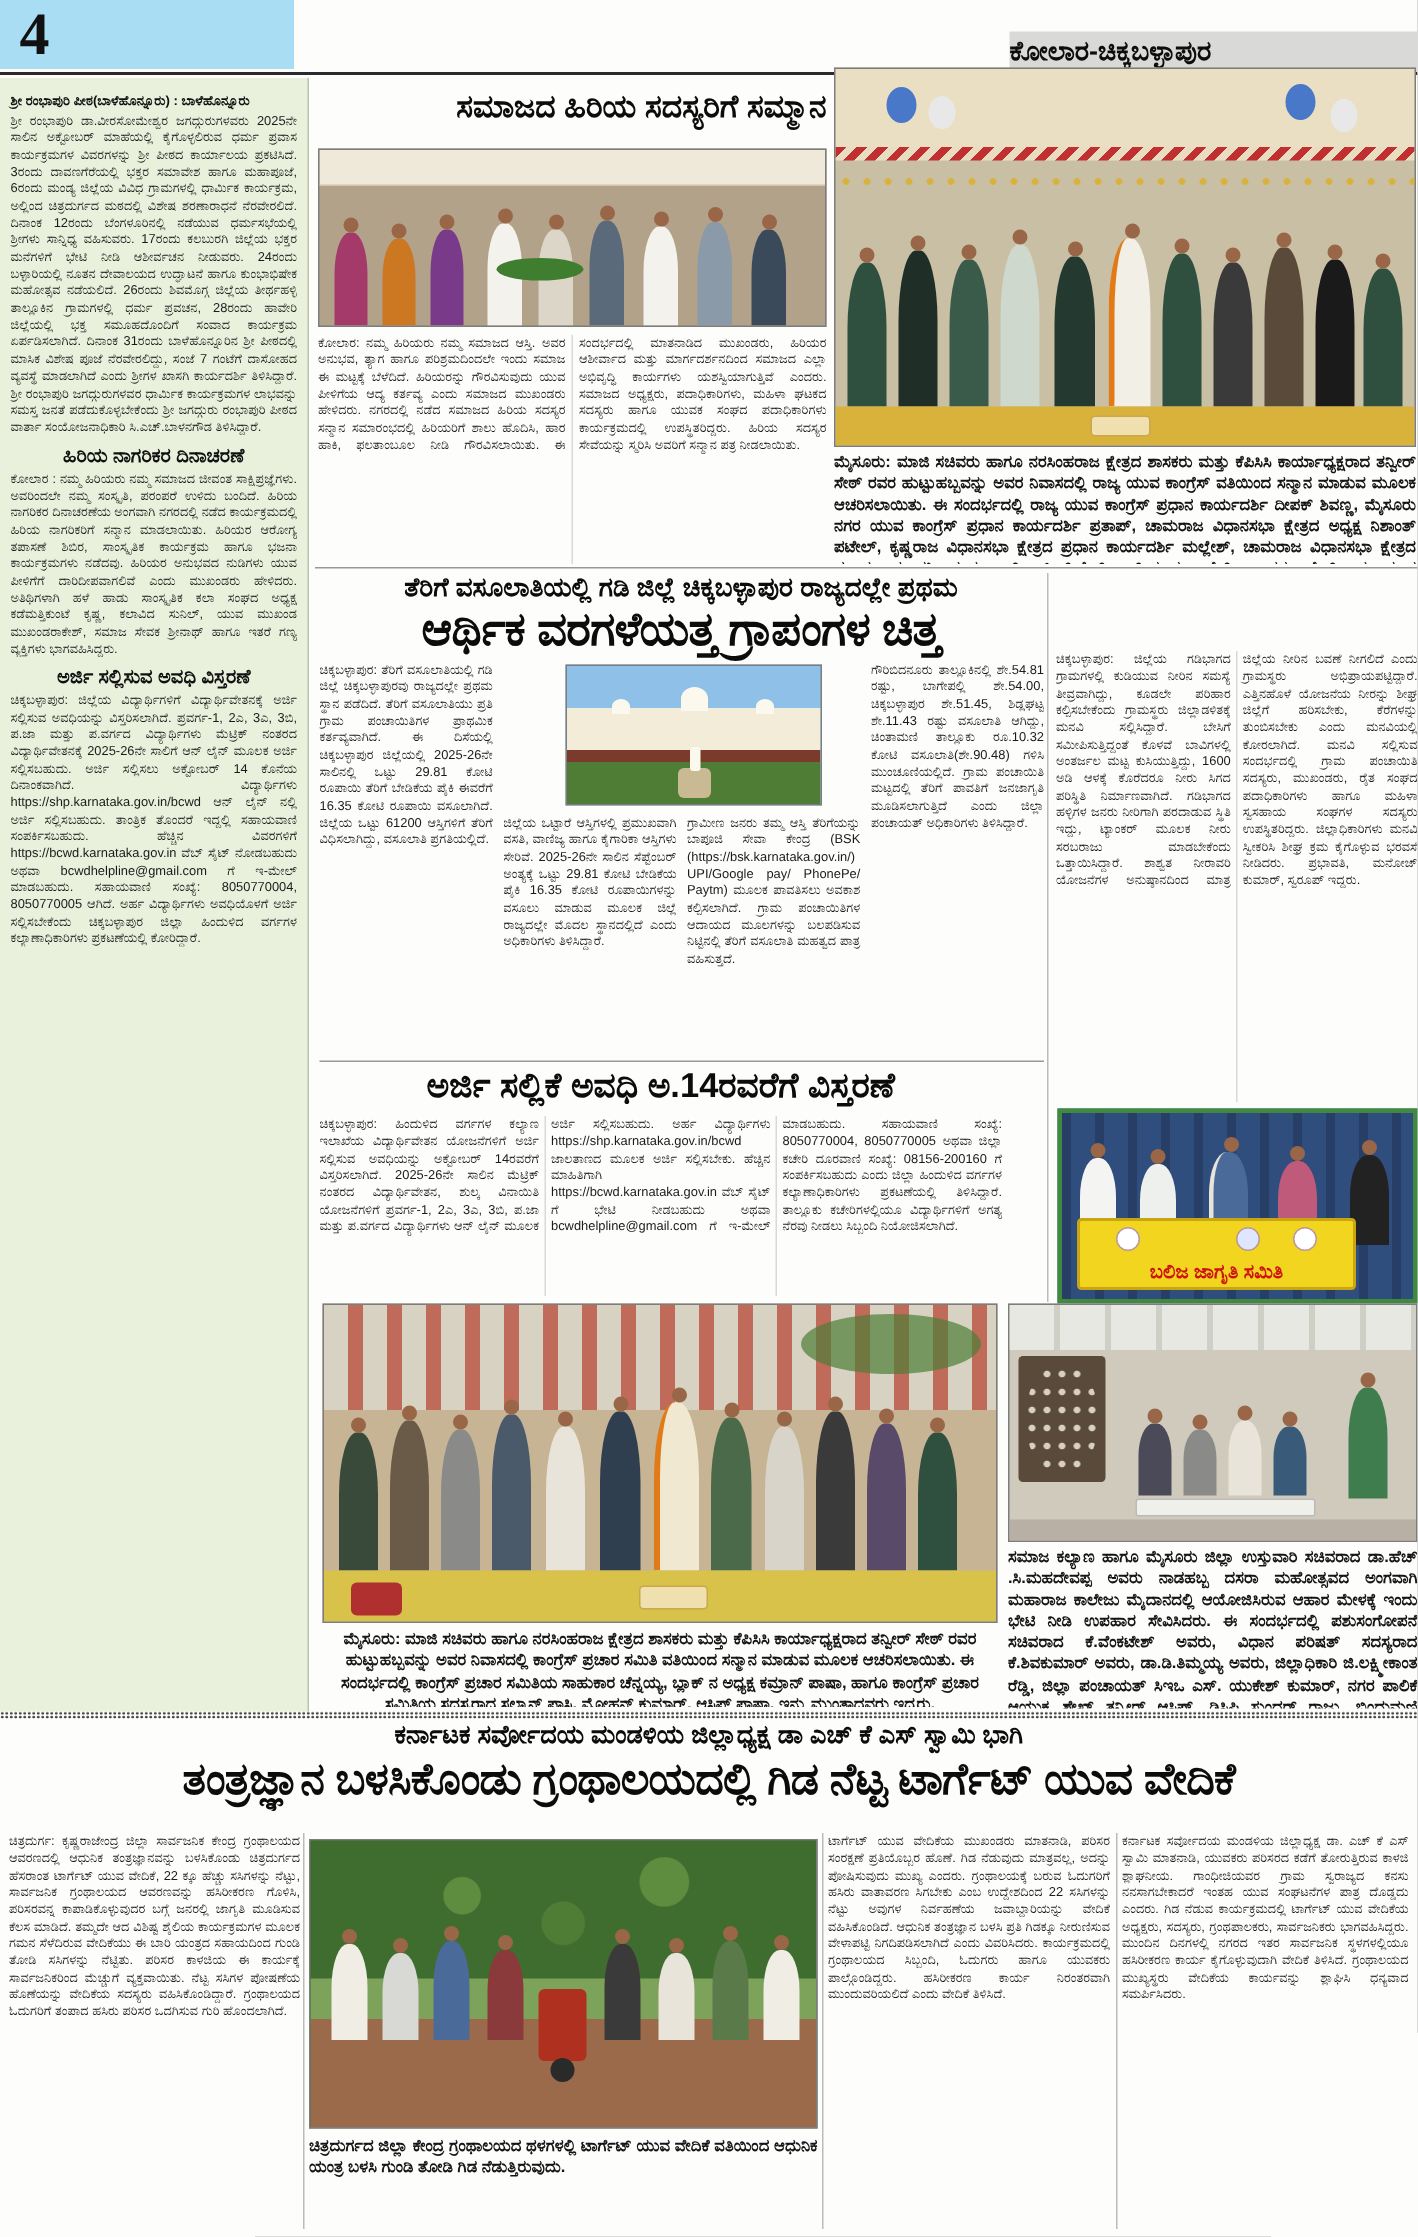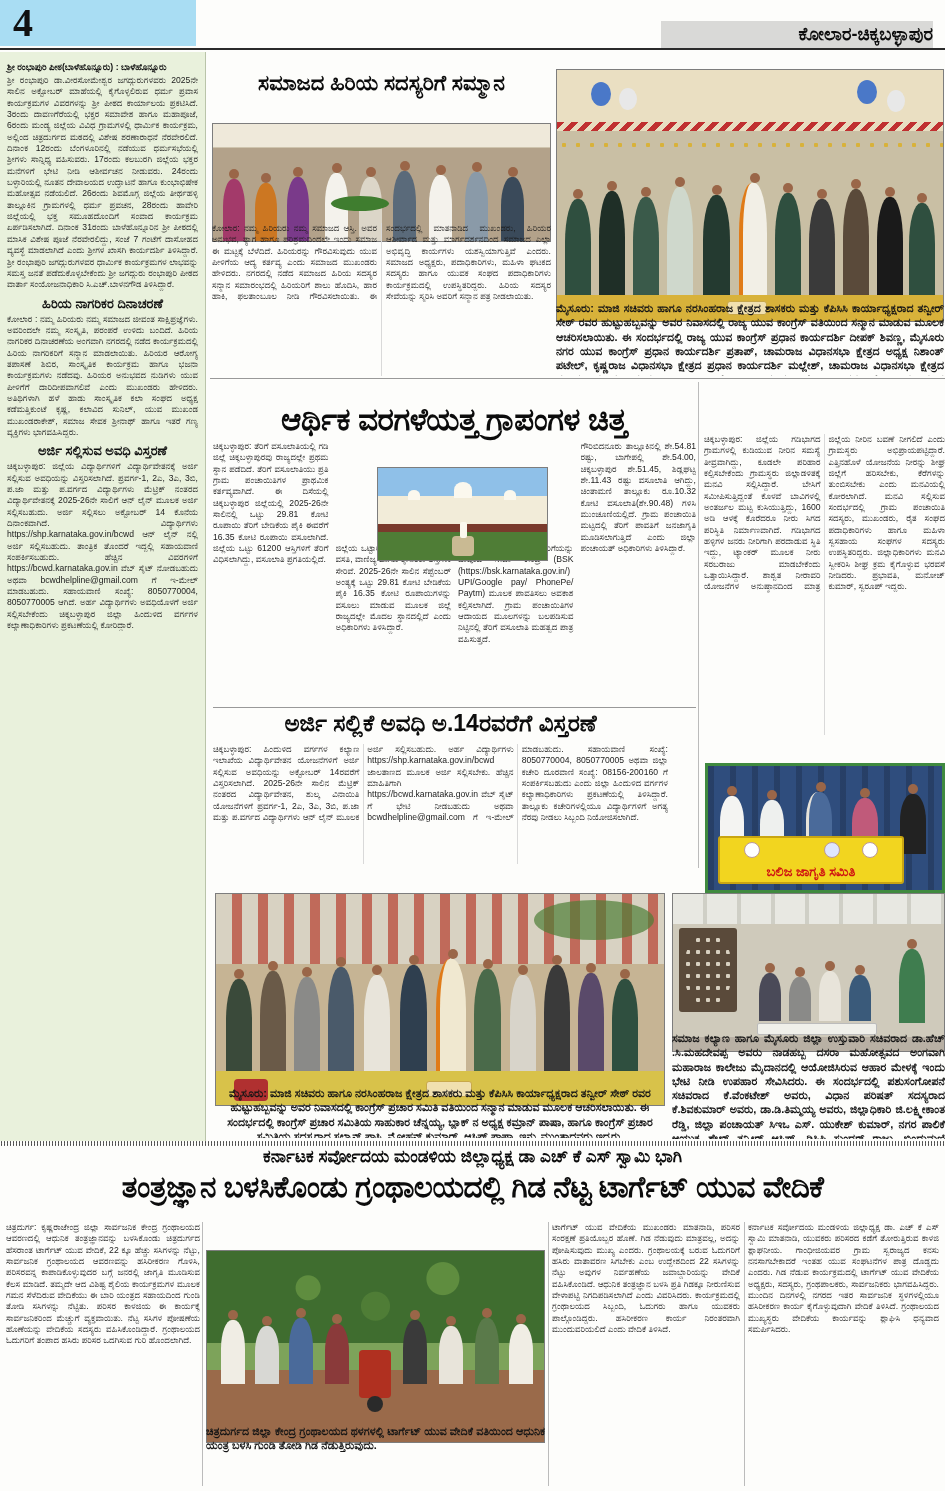--- a/index.html
+++ b/index.html
@@ -13,41 +13,41 @@
   .mast-title { font-size:21px; font-weight:bold; line-height:22px; letter-spacing:-.5px; }
   .mast-title .red { color:#d92b1c; }
   .mast-title .blue { color:#1c2a6b; }
   .logo { display:inline-block; width:13px; height:15px; position:relative; vertical-align:-2px; }
   .logo i { position:absolute; display:block; }
   .logo .sun { left:2px; top:4px; width:8px; height:8px; border-radius:50%; background:#f5a21c; }
   .logo .palm { left:5px; top:0; width:0; height:0; border-left:5px solid transparent; border-right:5px solid transparent; border-bottom:8px solid #2e7d32; }
   .logo .sea { left:0; bottom:0; width:13px; height:3px; background:#2a7fc1; border-radius:2px; }
   .mast-day { font-size:8.5px; font-weight:bold; line-height:9px; }
   .mast-date { font-size:10px; font-weight:bold; line-height:11px; }
-  .region-box { position:absolute; right:12px; top:21px; width:272px; height:27px; background:#d9d9d7; text-align:right; font-size:18px; font-weight:bold; line-height:27px; color:#0d0d0d; }
+  .region-box { position:absolute; right:0; top:21px; width:272px; height:27px; background:#d9d9d7; text-align:left; font-size:18px; font-weight:bold; line-height:27px; color:#0d0d0d; }
   .rule-top { position:absolute; left:0; top:48px; width:945px; height:2px; background:#2b2b2b; }
 
   
   .hl { font-weight:bold; color:#0c0c0c; }
   .body-txt { font-size:8.6px; line-height:1.32; text-align:justify; color:#1b1b1b; overflow:hidden; }
   .cap-txt { font-size:11px; line-height:1.3; text-align:justify; color:#151515; font-weight:700; overflow:hidden; }
   .vline { position:absolute; width:1px; background:#bbb; }
   .hline { position:absolute; height:1px; background:#999; }
-  .photo { position:absolute; border:1px solid #7d7d7d; overflow:hidden;margin-top:24px; }
+  .photo { position:absolute; border:1px solid #7d7d7d; overflow:hidden; }
   .p { position:absolute; border-radius:45% 45% 0 0; }
   .p::before { content:""; position:absolute; left:50%; top:-10px; transform:translateX(-50%); width:10px; height:10px; border-radius:50%; background:#9a6648; }
 
   
   .tour { position:absolute; left:0; top:52px; width:206px; height:1089px; background:#e9f1dc; border-right:1px solid #b9c4a9; padding:6px 7px; overflow:hidden; }
   .tour-hl { font-size:15.5px; line-height:1.2; text-align:center; }
   .tour-by { font-size:8.8px; font-weight:bold; margin:4px 0 2px; }
   .tour-sub { font-size:13px; font-weight:bold; text-align:center; margin:5px 0 2px; }
 
   
-  .honor-hl { position:absolute; left:212px; top:71px; width:339px; font-size:21px; text-align:center; }
+  .honor-hl { position:absolute; left:212px; top:60px; width:339px; font-size:21px; text-align:right; }
   .photo-honor { left:212px; top:99px; width:339px; height:119px; background:#b3a28a; }
   .honor-body { position:absolute; left:212px; top:223px; width:339px; height:153px; column-count:2; column-gap:9px; column-rule:1px solid #d9d9d9; }
 
   
   .photo-bday { left:556px; top:45px; width:388px; height:253px; background:#c9bfa4; }
   .bday-cap { position:absolute; left:556px; top:301px; width:388px; height:75px; }
 
   
   .tax-kicker { position:absolute; left:213px; top:381px; width:482px; font-size:17.5px; text-align:center; }
   .tax-hl { position:absolute; left:213px; top:402px; width:482px; font-size:31px; text-align:center; letter-spacing:-.5px; }
@@ -152,20 +152,21 @@
     <i class="p" style="left:320px;bottom:26px;width:26px;height:98px;background:#1a1a1a;"></i>
     <i class="p" style="left:352px;bottom:26px;width:26px;height:92px;background:#2f4f3f;"></i>
     <div class="strip" style="bottom:0;height:26px;background:#d8b23a;"></div>
     <div class="blob" style="left:170px;bottom:6px;width:40px;height:14px;background:#f0e0b0;border:1px solid #c8a84a;border-radius:3px;"></div>
   </div>
   <div class="cap-txt bday-cap">ಮೈಸೂರು: ಮಾಜಿ ಸಚಿವರು ಹಾಗೂ ನರಸಿಂಹರಾಜ ಕ್ಷೇತ್ರದ ಶಾಸಕರು ಮತ್ತು ಕೆಪಿಸಿಸಿ ಕಾರ್ಯಾಧ್ಯಕ್ಷರಾದ ತನ್ವೀರ್ ಸೇಠ್ ರವರ ಹುಟ್ಟುಹಬ್ಬವನ್ನು ಅವರ ನಿವಾಸದಲ್ಲಿ ರಾಜ್ಯ ಯುವ ಕಾಂಗ್ರೆಸ್ ವತಿಯಿಂದ ಸನ್ಮಾನ ಮಾಡುವ ಮೂಲಕ ಆಚರಿಸಲಾಯಿತು. ಈ ಸಂದರ್ಭದಲ್ಲಿ ರಾಜ್ಯ ಯುವ ಕಾಂಗ್ರೆಸ್ ಪ್ರಧಾನ ಕಾರ್ಯದರ್ಶಿ ದೀಪಕ್ ಶಿವಣ್ಣ, ಮೈಸೂರು ನಗರ ಯುವ ಕಾಂಗ್ರೆಸ್ ಪ್ರಧಾನ ಕಾರ್ಯದರ್ಶಿ ಪ್ರತಾಪ್, ಚಾಮರಾಜ ವಿಧಾನಸಭಾ ಕ್ಷೇತ್ರದ ಅಧ್ಯಕ್ಷ ನಿಶಾಂತ್ ಪಟೇಲ್, ಕೃಷ್ಣರಾಜ ವಿಧಾನಸಭಾ ಕ್ಷೇತ್ರದ ಪ್ರಧಾನ ಕಾರ್ಯದರ್ಶಿ ಮಲ್ಲೇಶ್, ಚಾಮರಾಜ ವಿಧಾನಸಭಾ ಕ್ಷೇತ್ರದ ಪ್ರಧಾನ ಕಾರ್ಯದರ್ಶಿ ಚಂದ್ರು, ಎನ್, ಆಜೀಜ್ ಸೇಠ್ ಬ್ಲಾಕ್ ಯುವ ಕಾಂಗ್ರೆಸ್ ಉಪಾಧ್ಯಕ್ಷ ರಾಕೇಶ್ ಹಾಗೂ ಯುವ ಕಾಂಗ್ರೆಸ್ ಕಾರ್ಯಕರ್ತರುಗಳಾದ ಚೇತನ್, ಪ್ರಖ್ಯಾತ್, ವಿಕ್ರಂ, ಆಕಾಶ್, ಮಯೂರ ಹಾಗೂ ಇನ್ನು ಮುಂತಾದವರು ಉಪಸ್ಥಿತರಿದ್ದರು.</div>
 
   <div class="hline" style="left:210px;top:378px;width:735px;"></div>
   <div class="vline" style="left:698px;top:382px;height:486px;"></div>
 
+  <div class="hl tax-kicker">ತೆರಿಗೆ ವಸೂಲಾತಿಯಲ್ಲಿ ಗಡಿ ಜಿಲ್ಲೆ ಚಿಕ್ಕಬಳ್ಳಾಪುರ ರಾಜ್ಯದಲ್ಲೇ ಪ್ರಥಮ</div>
   <div class="hl tax-hl">ಆರ್ಥಿಕ ವರಗಳೆಯತ್ತ ಗ್ರಾಪಂಗಳ ಚಿತ್ತ</div>
   <div class="tax-cols">
     <div class="c body-txt">ಚಿಕ್ಕಬಳ್ಳಾಪುರ: ತೆರಿಗೆ ವಸೂಲಾತಿಯಲ್ಲಿ ಗಡಿ ಜಿಲ್ಲೆ ಚಿಕ್ಕಬಳ್ಳಾಪುರವು ರಾಜ್ಯದಲ್ಲೇ ಪ್ರಥಮ ಸ್ಥಾನ ಪಡೆದಿದೆ. ತೆರಿಗೆ ವಸೂಲಾತಿಯು ಪ್ರತಿ ಗ್ರಾಮ ಪಂಚಾಯಿತಿಗಳ ಪ್ರಾಥಮಿಕ ಕರ್ತವ್ಯವಾಗಿದೆ. ಈ ದಿಸೆಯಲ್ಲಿ ಚಿಕ್ಕಬಳ್ಳಾಪುರ ಜಿಲ್ಲೆಯಲ್ಲಿ 2025-26ನೇ ಸಾಲಿನಲ್ಲಿ ಒಟ್ಟು 29.81 ಕೋಟಿ ರೂಪಾಯಿ ತೆರಿಗೆ ಬೇಡಿಕೆಯ ಪೈಕಿ ಈವರೆಗೆ 16.35 ಕೋಟಿ ರೂಪಾಯಿ ವಸೂಲಾಗಿದೆ. ಜಿಲ್ಲೆಯ ಒಟ್ಟು 61200 ಆಸ್ತಿಗಳಿಗೆ ತೆರಿಗೆ ವಿಧಿಸಲಾಗಿದ್ದು, ವಸೂಲಾತಿ ಪ್ರಗತಿಯಲ್ಲಿದೆ.</div>
     <div class="c body-txt pad">ಜಿಲ್ಲೆಯ ಒಟ್ಟಾರೆ ಆಸ್ತಿಗಳಲ್ಲಿ ಪ್ರಮುಖವಾಗಿ ವಸತಿ, ವಾಣಿಜ್ಯ ಹಾಗೂ ಕೈಗಾರಿಕಾ ಆಸ್ತಿಗಳು ಸೇರಿವೆ. 2025-26ನೇ ಸಾಲಿನ ಸೆಪ್ಟೆಂಬರ್ ಅಂತ್ಯಕ್ಕೆ ಒಟ್ಟು 29.81 ಕೋಟಿ ಬೇಡಿಕೆಯ ಪೈಕಿ 16.35 ಕೋಟಿ ರೂಪಾಯಿಗಳನ್ನು ವಸೂಲು ಮಾಡುವ ಮೂಲಕ ಜಿಲ್ಲೆ ರಾಜ್ಯದಲ್ಲೇ ಮೊದಲ ಸ್ಥಾನದಲ್ಲಿದೆ ಎಂದು ಅಧಿಕಾರಿಗಳು ತಿಳಿಸಿದ್ದಾರೆ.</div>
     <div class="c body-txt pad">ಗ್ರಾಮೀಣ ಜನರು ತಮ್ಮ ಆಸ್ತಿ ತೆರಿಗೆಯನ್ನು ಬಾಪೂಜಿ ಸೇವಾ ಕೇಂದ್ರ (BSK (https://bsk.karnataka.gov.in/) UPI/Google pay/ PhonePe/ Paytm) ಮೂಲಕ ಪಾವತಿಸಲು ಅವಕಾಶ ಕಲ್ಪಿಸಲಾಗಿದೆ. ಗ್ರಾಮ ಪಂಚಾಯಿತಿಗಳ ಆದಾಯದ ಮೂಲಗಳನ್ನು ಬಲಪಡಿಸುವ ನಿಟ್ಟಿನಲ್ಲಿ ತೆರಿಗೆ ವಸೂಲಾತಿ ಮಹತ್ವದ ಪಾತ್ರ ವಹಿಸುತ್ತದೆ.</div>
     <div class="c body-txt">ಗೌರಿಬಿದನೂರು ತಾಲ್ಲೂಕಿನಲ್ಲಿ ಶೇ.54.81 ರಷ್ಟು, ಬಾಗೇಪಲ್ಲಿ ಶೇ.54.00, ಚಿಕ್ಕಬಳ್ಳಾಪುರ ಶೇ.51.45, ಶಿಡ್ಲಘಟ್ಟ ಶೇ.11.43 ರಷ್ಟು ವಸೂಲಾತಿ ಆಗಿದ್ದು, ಚಿಂತಾಮಣಿ ತಾಲ್ಲೂಕು ರೂ.10.32 ಕೋಟಿ ವಸೂಲಾತಿ(ಶೇ.90.48) ಗಳಿಸಿ ಮುಂಚೂಣಿಯಲ್ಲಿದೆ. ಗ್ರಾಮ ಪಂಚಾಯಿತಿ ಮಟ್ಟದಲ್ಲಿ ತೆರಿಗೆ ಪಾವತಿಗೆ ಜನಜಾಗೃತಿ ಮೂಡಿಸಲಾಗುತ್ತಿದೆ ಎಂದು ಜಿಲ್ಲಾ ಪಂಚಾಯತ್ ಅಧಿಕಾರಿಗಳು ತಿಳಿಸಿದ್ದಾರೆ.</div>
   </div>
   <div class="photo photo-build">
     <div class="strip" style="top:28px;height:36px;background:#f2ecd9;"></div>
     <span class="dome" style="left:76px;top:14px;width:18px;height:16px;"></span>

